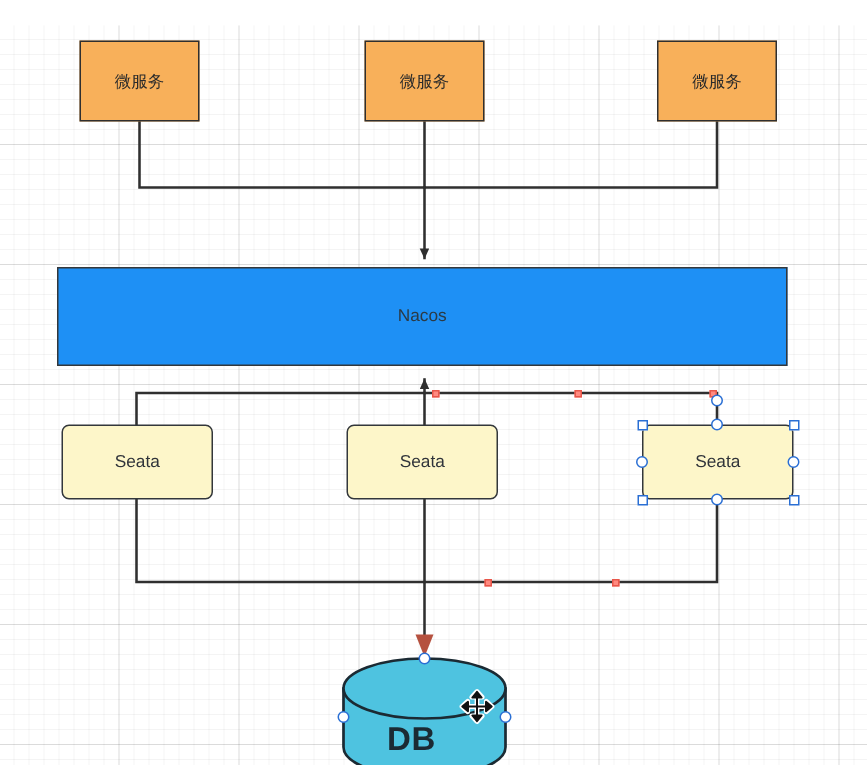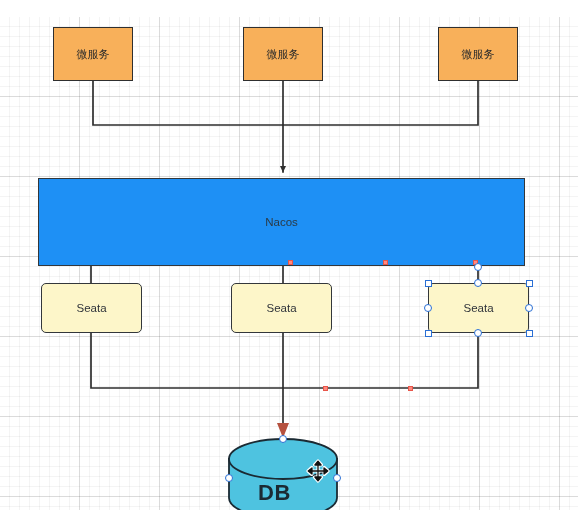--- a/index.html
+++ b/index.html
@@ -145,21 +145,21 @@
   </div>
 
   <div class="node node-service" style="left:243px; top:10px; width:80px; height:54px;">
     <span>微服务</span>
   </div>
 
   <div class="node node-service" style="left:438px; top:10px; width:80px; height:54px;">
     <span>微服务</span>
   </div>
 
-  <div class="node node-nacos" style="left:38px; top:161px; width:487px; height:88px;">
+  <div class="node node-nacos" style="left:38px; top:161px; width:487px; height:66px;">
     <span>Nacos</span>
   </div>
 
   <div class="node node-seata" style="left:41px; top:266px; width:101px; height:50px;">
     <span>Seata</span>
   </div>
 
   <div class="node node-seata" style="left:231px; top:266px; width:101px; height:50px;">
     <span>Seata</span>
   </div>

